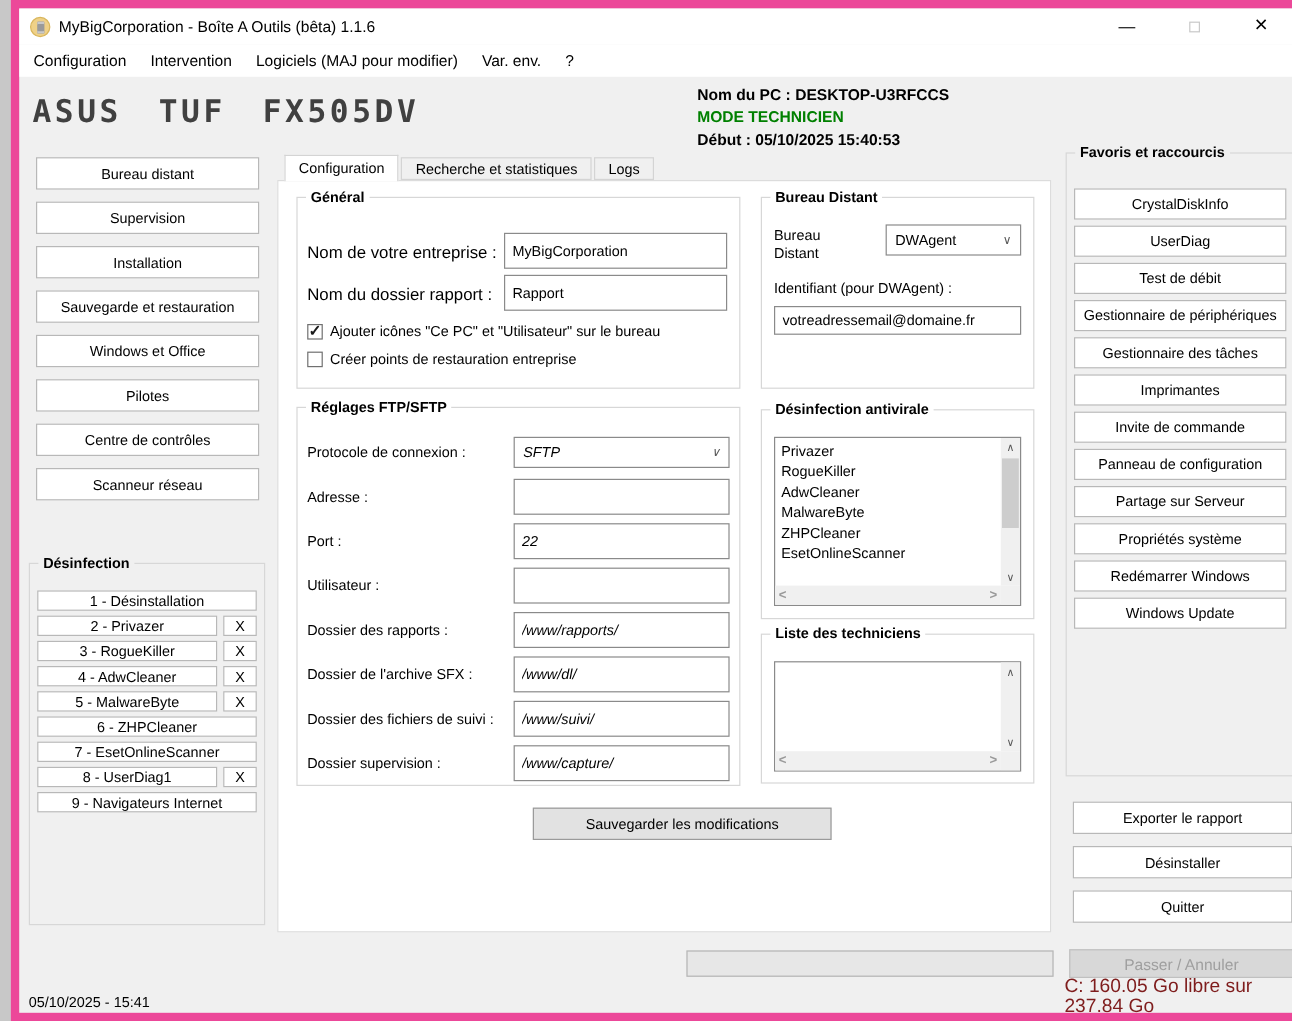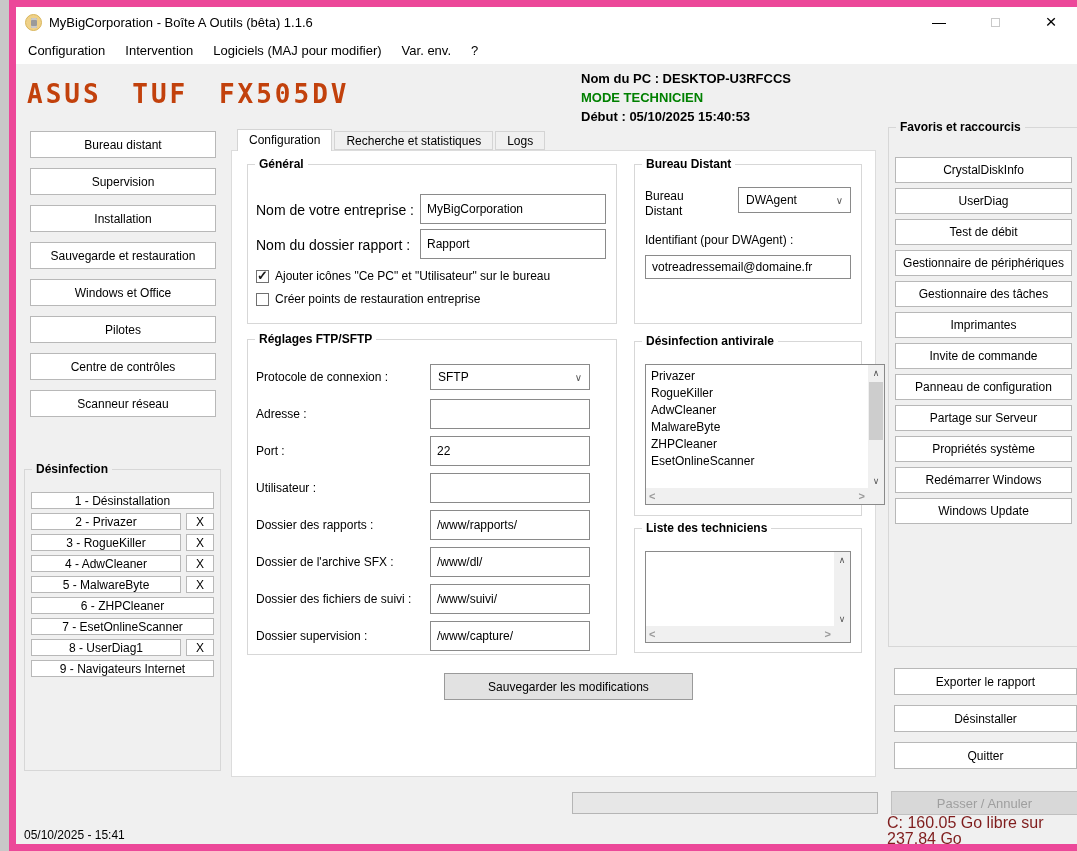--- a/index.html
+++ b/index.html
@@ -21,21 +21,21 @@
   .win-btn { width:56px; height:30px; display:flex; align-items:center; justify-content:center;
     font-size:14px; color:#000; cursor:default; }
   .max-box { width:9px; height:9px; border:1px solid #c9c9c9; display:inline-block; }
   .close-btn { font-size:19px; }
   
   .menubar { position:absolute; left:0; top:30px; width:100%; height:27px;
     background:#fff; display:flex; align-items:center; padding-left:2px; }
   .menu-item { font-size:13px; color:#000; padding:4px 10px; }
   
   .machine { position:absolute; left:11px; top:72px; font-family:"DejaVu Sans Mono", monospace;
-    font-weight:bold; font-size:26px; letter-spacing:3px; word-spacing:12px; color:#c2410c; }
+    font-weight:bold; font-size:26px; letter-spacing:3px; word-spacing:12px; color:#404040; }
   .pcinfo { position:absolute; left:565px; top:62px; font-size:13px; font-weight:bold; line-height:19px; }
   .mode-line { color:#008000; }
   
   .btn { display:flex; align-items:center; justify-content:center; background:#fff;
     border:1px solid #b8b8b8; font-size:12px; color:#000; cursor:default; text-align:center; }
   .group { position:absolute; border:1px solid #d7d7d7; }
   .gtitle { position:absolute; top:-8px; left:7px; padding:0 4px; font-size:12px; font-weight:bold;
     background:#f0f0f0; white-space:nowrap; }
   .tb { border:1px solid #8a8a8a; background:#fff; font-family:"Liberation Sans",sans-serif;
     font-size:12px; padding:0 6px; color:#000; }
@@ -73,27 +73,27 @@
   .grp-remote { left:402px; top:13px; width:228px; height:160px; }
   .bd-label { position:absolute; left:10px; top:24px; width:70px; font-size:12px; line-height:15px; }
   .bd-combo { position:absolute; left:103px; top:22px; width:113px; height:26px; }
   .ident-label { position:absolute; left:10px; top:68px; font-size:12px; }
   .ident-input { position:absolute; left:10px; top:90px; width:206px; height:24px; }
   
   .grp-ftp { left:15px; top:188px; width:370px; height:316px; }
   .ftp-rows { padding:22px 8px 0 8px; }
   .ftp-row { display:flex; align-items:center; height:30px; margin-bottom:7px; }
   .ftp-row .lbl { width:174px; line-height:13px; }
-  .ftp-row .tb, .ftp-row .combo { width:160px; height:30px; flex:0 0 auto; }
+  .ftp-row .tb, .ftp-row .combo { width:180px; height:30px; flex:0 0 auto;font-style:italic; }
   .ftp-row .combo { height:26px; }
   
   .grp-av { left:402px; top:190px; width:228px; height:175px; }
   .grp-tech { left:402px; top:377px; width:228px; height:125px; }
   .listbox { position:absolute; left:10px; top:22px; background:#fff; border:1px solid #8a8a8a; }
-  .lb-av { width:240px; height:141px; }
+  .lb-av { width:206px; height:141px; }
   .lb-tech { width:206px; height:92px; }
   .lb-items { position:absolute; left:0; top:1px; right:17px; bottom:17px; overflow:hidden; padding:2px 0 0 5px; }
   .lb-item { font-size:12px; line-height:17px; white-space:nowrap; }
   .vscroll { position:absolute; top:0; right:0; bottom:16px; width:16px; background:#f0f0f0; }
   .vscroll .arr { position:absolute; left:0; width:16px; height:15px; display:flex; align-items:center;
     justify-content:center; font-size:9px; color:#555; }
   .vscroll .arr.up { top:0; } .vscroll .arr.down { bottom:0; }
   .vthumb { position:absolute; left:1px; width:14px; background:#cdcdcd; }
   .hscroll { position:absolute; left:0; right:16px; bottom:0; height:16px; background:#f0f0f0; display:flex;
     align-items:center; justify-content:space-between; padding:0 3px; }

